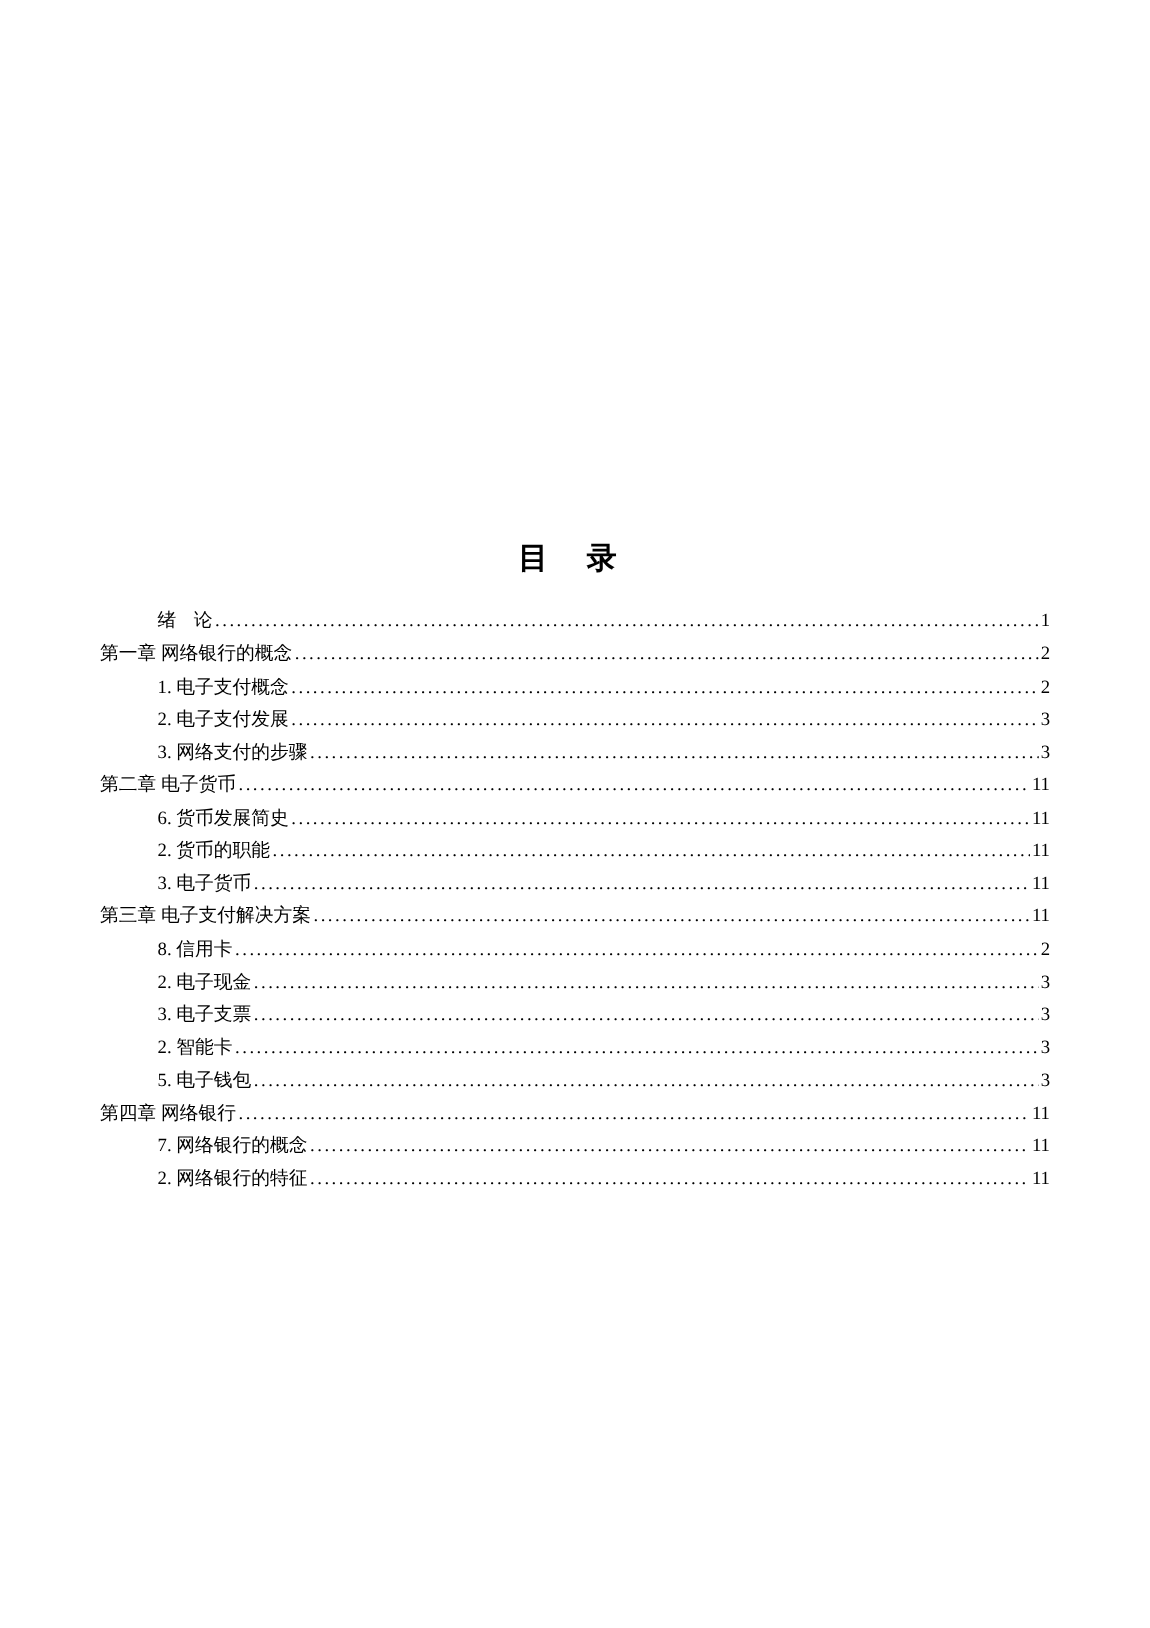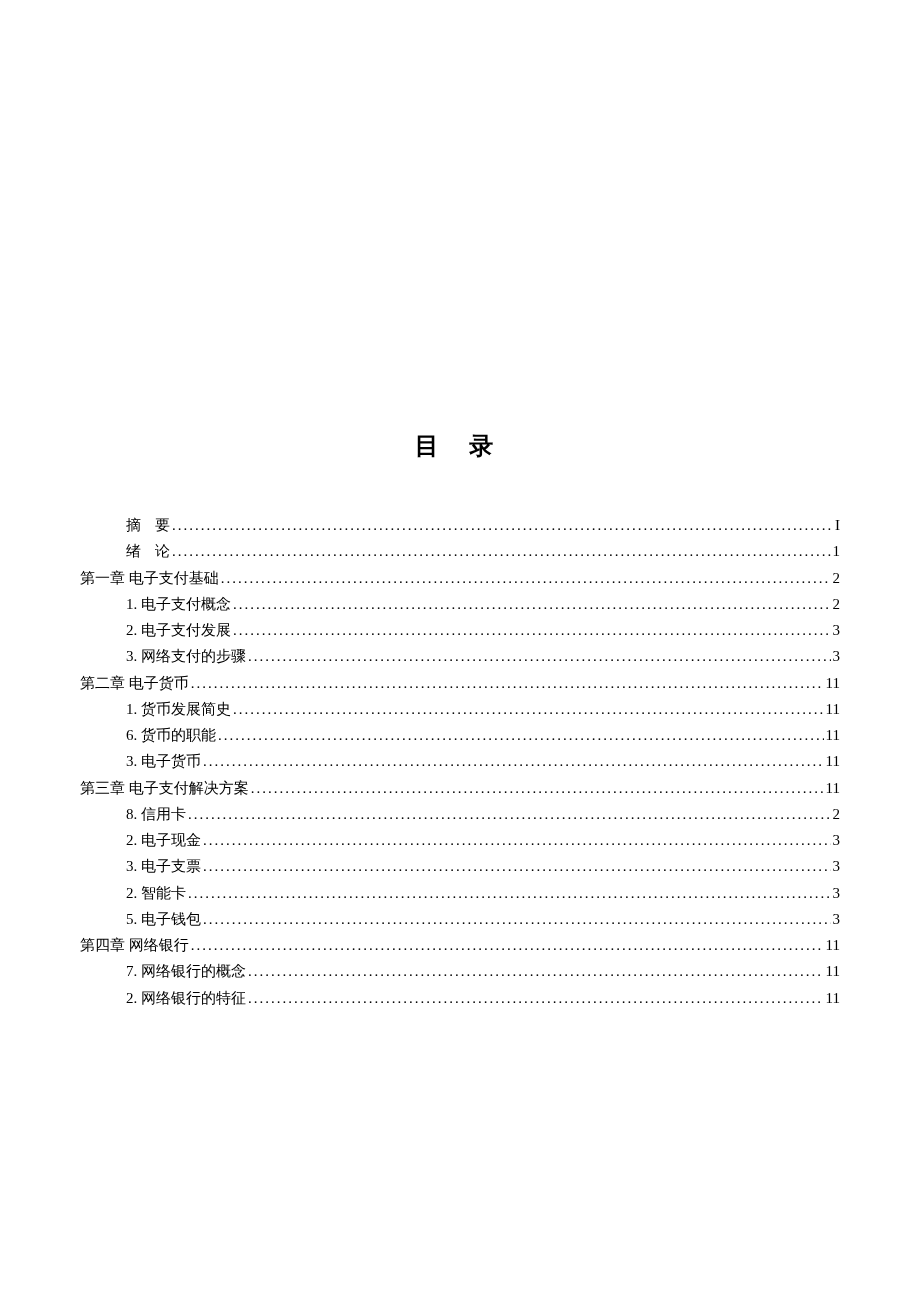--- a/index.html
+++ b/index.html
@@ -16,21 +16,21 @@
       position: relative;
     }
     .page-content {
       padding: 430px 80px 0 80px;
     }
     .toc-title {
       text-align: center;
       font-size: 24px;
       font-weight: bold;
       letter-spacing: 12px;
-      margin-bottom: 50px;
+      margin-bottom: 22px;
       font-family: "SimHei", "黑体", sans-serif;
     }
     .toc-list {
       font-size: 15px;
       line-height: 1.75;
     }
     .toc-entry {
       display: flex;
       align-items: baseline;
       white-space: nowrap;
@@ -56,31 +56,26 @@
     .indent-1 { padding-left: 46px; }
     .indent-2 { padding-left: 46px; }
   </style>
 </head>
 <body>
 
 <div class="page-content">
   <h1 class="toc-title">目 录</h1>
   <div class="toc-list">
       <div class="toc-entry indent-1">
-        <span class="toc-label"><span style="margin-right: 14px;">摘</span><span>要</span></span>
-        <span class="toc-leader"></span>
-        <span class="toc-page">I</span>
-      </div>
-      <div class="toc-entry indent-1">
         <span class="toc-label"><span style="margin-right: 14px;">绪</span><span>论</span></span>
         <span class="toc-leader"></span>
         <span class="toc-page">1</span>
       </div>
       <div class="toc-entry indent-0">
-        <span class="toc-label">第一章 电子支付基础</span>
+        <span class="toc-label">第一章 网络银行的概念</span>
         <span class="toc-leader"></span>
         <span class="toc-page">2</span>
       </div>
       <div class="toc-entry indent-2">
         <span class="toc-label">1. 电子支付概念</span>
         <span class="toc-leader"></span>
         <span class="toc-page">2</span>
       </div>
       <div class="toc-entry indent-2">
         <span class="toc-label">2. 电子支付发展</span>
@@ -91,26 +86,26 @@
         <span class="toc-label">3. 网络支付的步骤</span>
         <span class="toc-leader"></span>
         <span class="toc-page">3</span>
       </div>
       <div class="toc-entry indent-0">
         <span class="toc-label">第二章 电子货币</span>
         <span class="toc-leader"></span>
         <span class="toc-page">11</span>
       </div>
       <div class="toc-entry indent-2">
-        <span class="toc-label">1. 货币发展简史</span>
+        <span class="toc-label">6. 货币发展简史</span>
         <span class="toc-leader"></span>
         <span class="toc-page">11</span>
       </div>
       <div class="toc-entry indent-2">
-        <span class="toc-label">6. 货币的职能</span>
+        <span class="toc-label">2. 货币的职能</span>
         <span class="toc-leader"></span>
         <span class="toc-page">11</span>
       </div>
       <div class="toc-entry indent-2">
         <span class="toc-label">3. 电子货币</span>
         <span class="toc-leader"></span>
         <span class="toc-page">11</span>
       </div>
       <div class="toc-entry indent-0">
         <span class="toc-label">第三章 电子支付解决方案</span>

